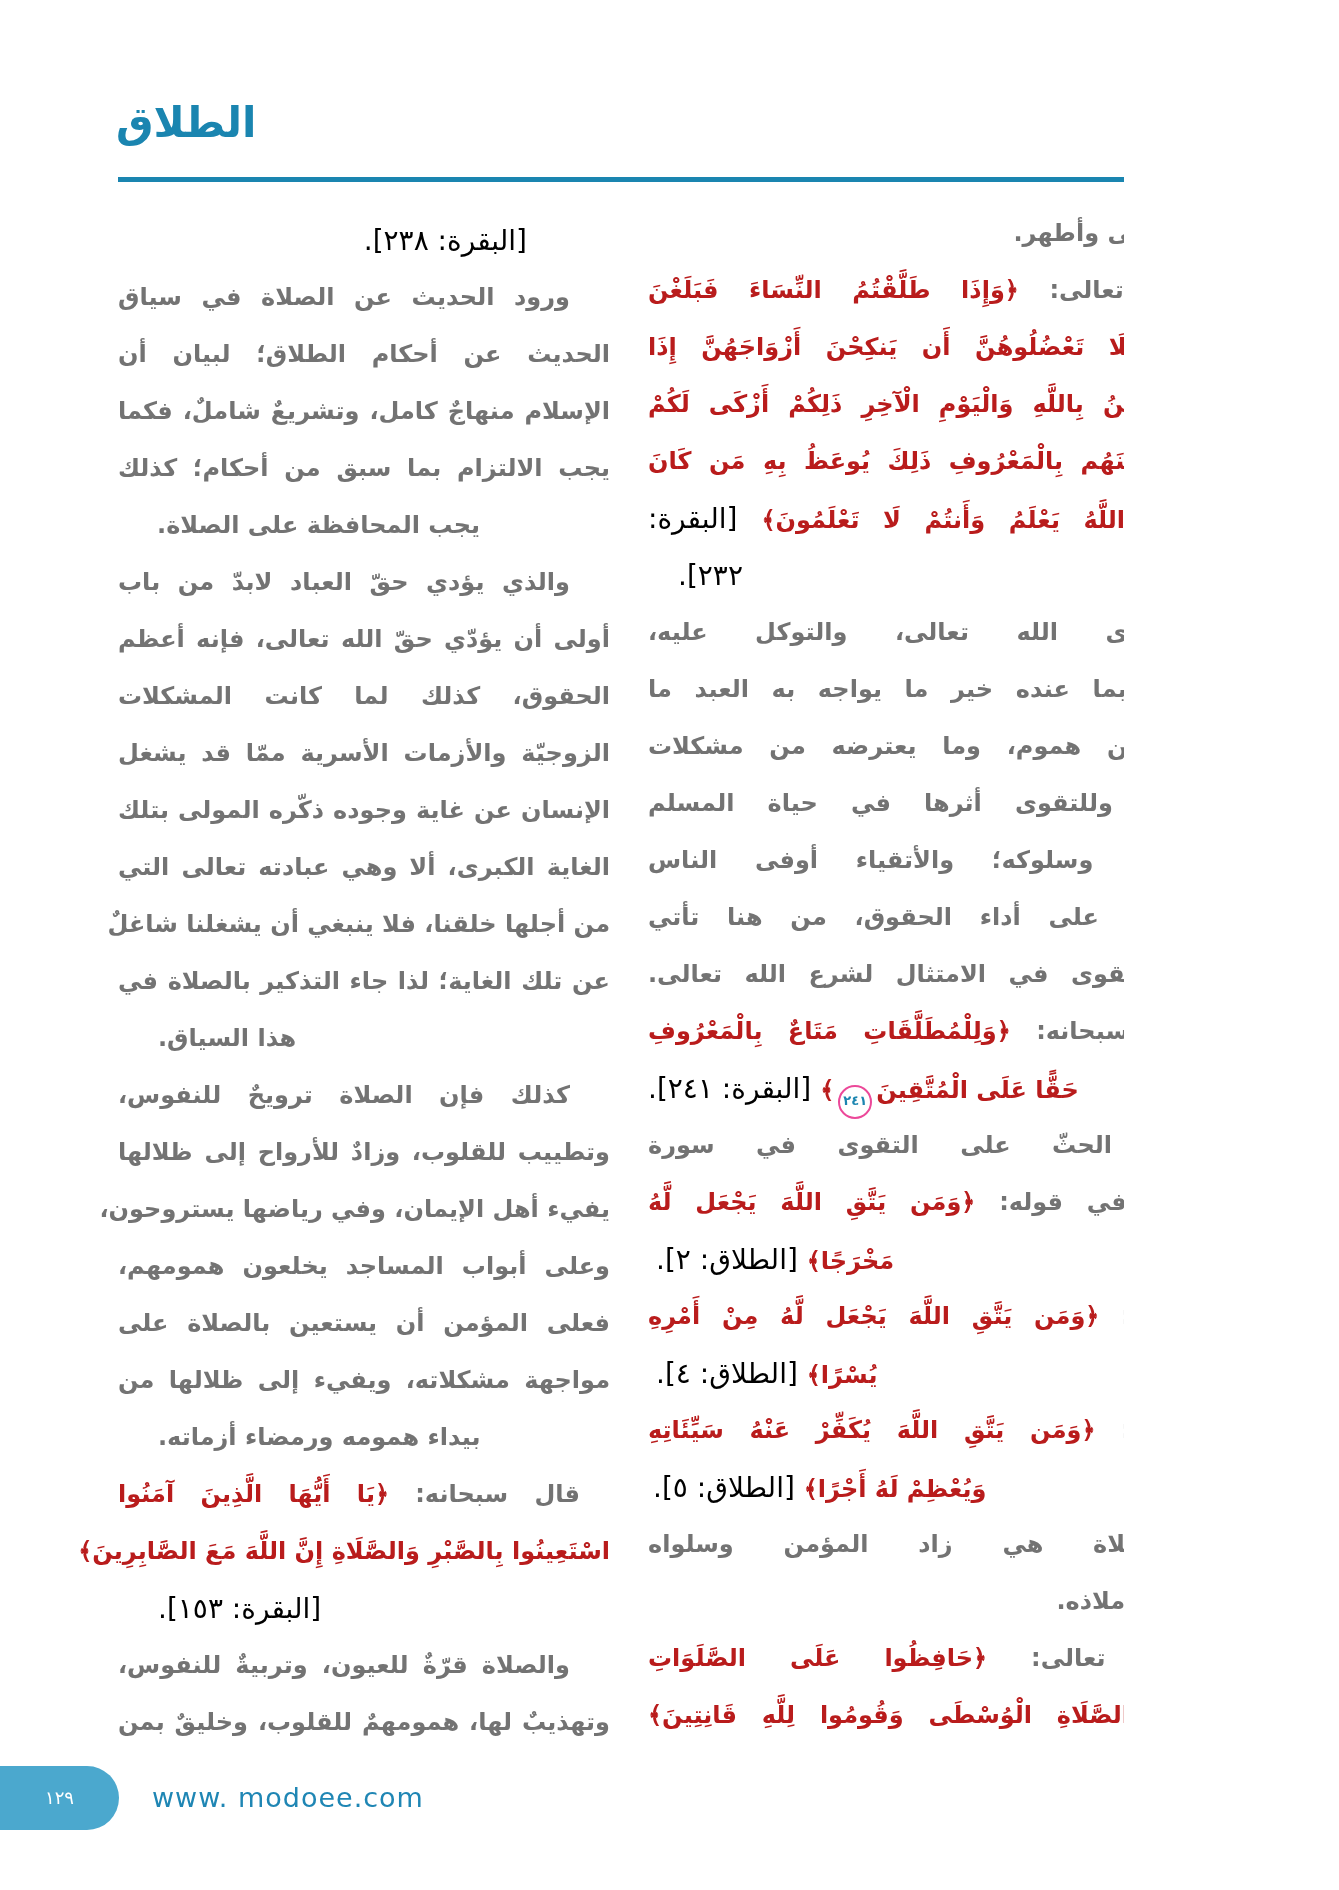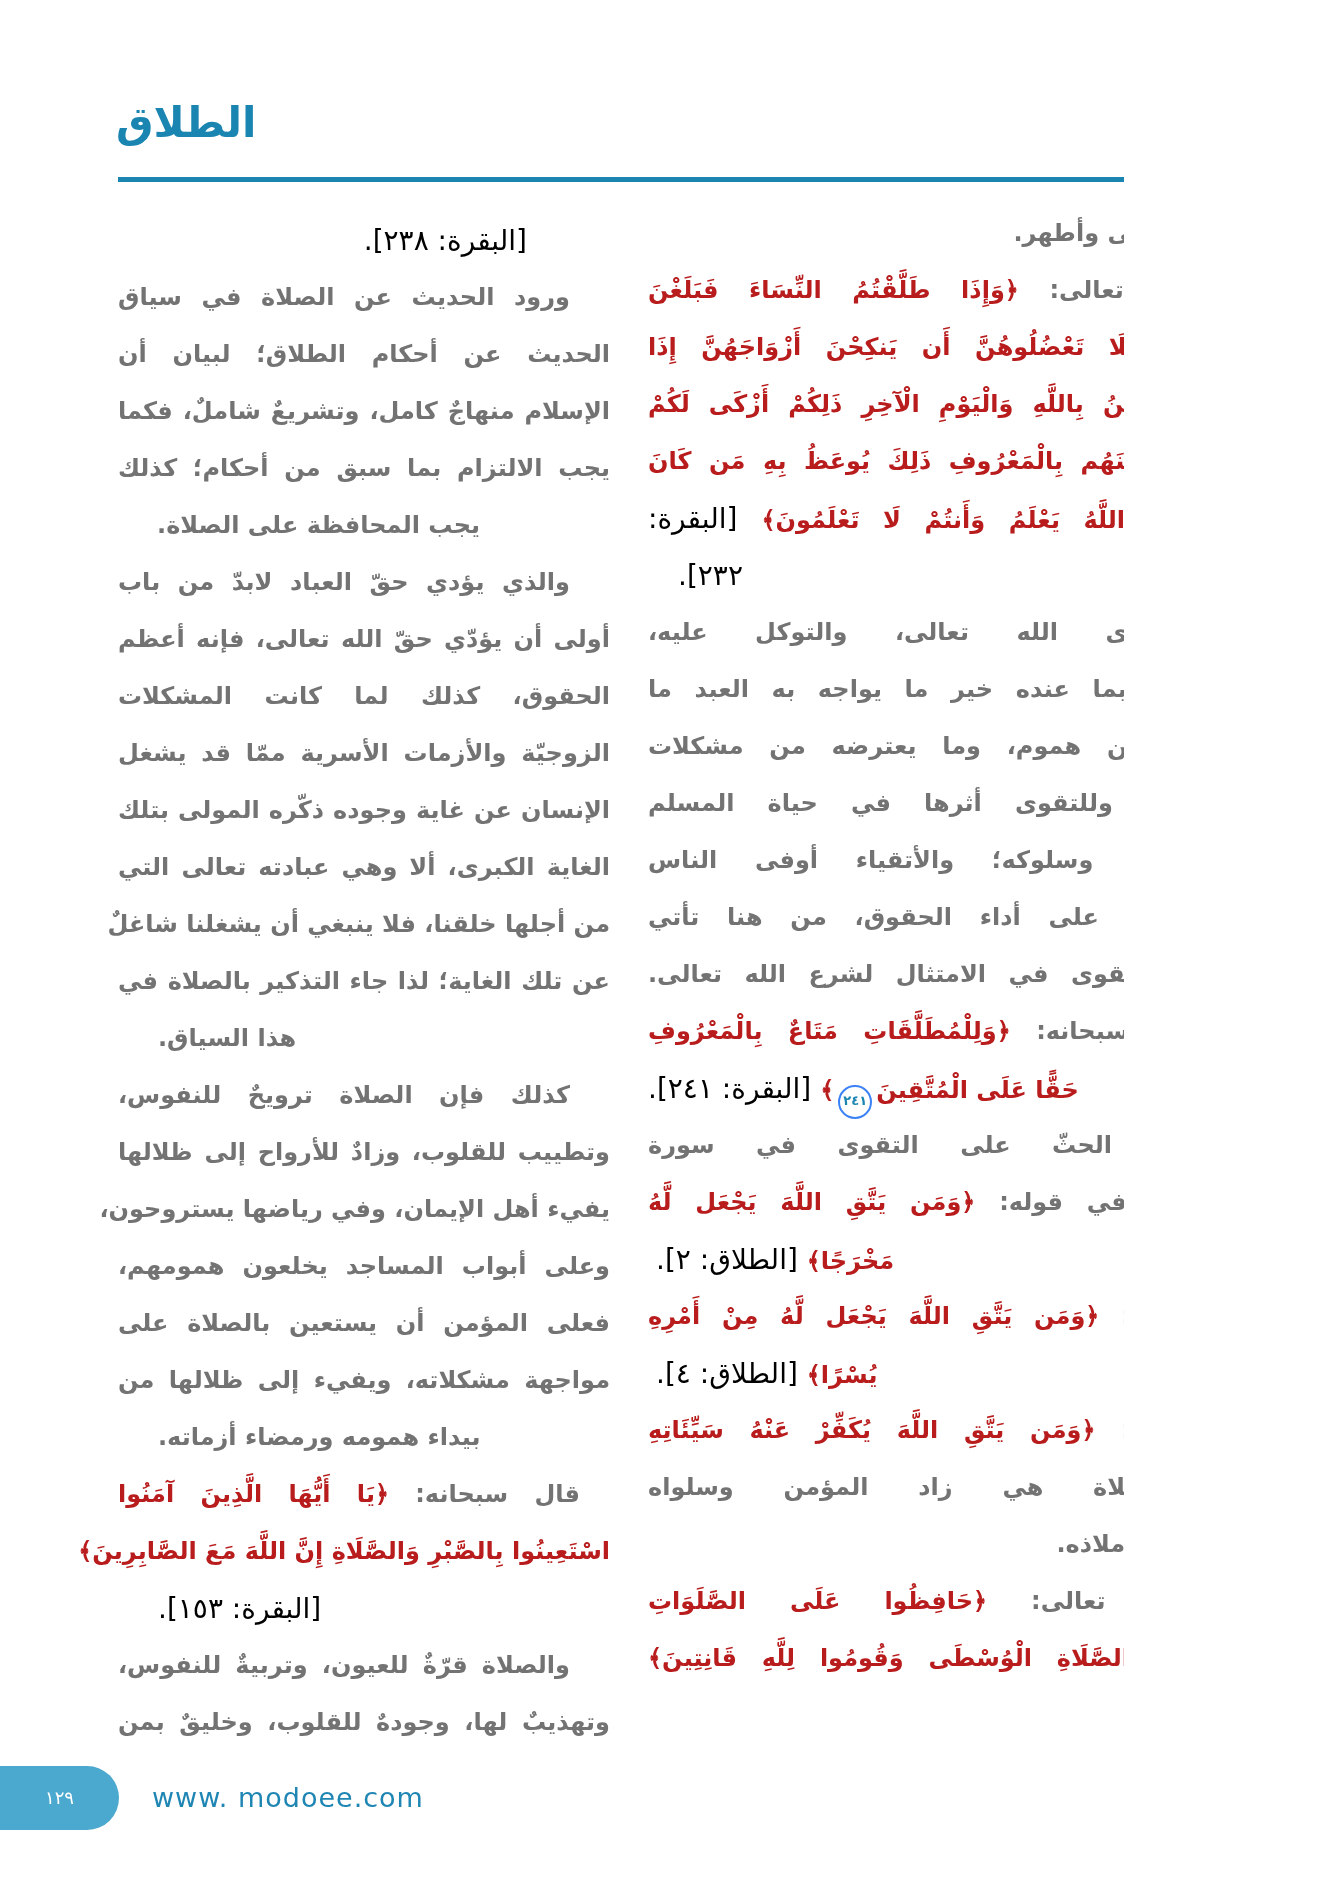--- a/index.html
+++ b/index.html
@@ -13,21 +13,21 @@
   .col-left{left:118px;top:212px;width:492px;}
   .line{height:57px;line-height:57px;font-size:24px;font-weight:bold;color:#000000;
         white-space:nowrap;}
   .a-just{text-align:justify;text-align-last:justify;}
   .a-right{text-align:right;}
   .a-left{text-align:left;}
   span.ink{color:#737373;}
   span.quran{color:#b91c1c;}
   span.num{color:#1a85b0;}
   span.ref{color:#000000;font-weight:normal;font-size:28px;}
-  span.ayah{display:inline-block;width:30px;height:30px;border:2px solid #3b82f6;
+  span.ayah{display:inline-block;width:30px;height:30px;border:2px solid #ec4899;
             border-radius:50%;font-size:13px;line-height:28px;text-align:center;
             vertical-align:-7px;color:#1a85b0;font-weight:bold;margin:0 4px;white-space:normal;}
   .pill{position:absolute;left:0;top:1766px;width:119px;height:64px;background:#4ba8ce;
         border-radius:0 32px 32px 0;color:#ffffff;text-align:center;line-height:64px;
         font-size:18px;font-weight:normal;}
   .url{position:absolute;left:152px;top:1769px;height:57px;line-height:57px;
        font-size:27px;color:#1f86b4;direction:ltr;letter-spacing:1px;}
 </style>
 </head>
 <body>
@@ -51,20 +51,21 @@
       <div class="line a-just"><span class="ink">وأحرصهم على أداء الحقوق، من هنا تأتي</span></div>
       <div class="line a-just"><span class="ink">أهمية التقوى في الامتثال لشرع الله تعالى.</span></div>
       <div class="line a-just" style="padding-right: 40px;"><span class="ink">قال سبحانه: </span><span class="quran">﴿وَلِلْمُطَلَّقَاتِ مَتَاعٌ بِالْمَعْرُوفِ</span></div>
       <div class="line a-left"><span class="quran">حَقًّا عَلَى الْمُتَّقِينَ</span><span class="ayah">٢٤١</span><span class="quran">﴾</span><span class="ref"> [البقرة: ٢٤١].</span></div>
       <div class="line a-just" style="padding-right: 20px;"><span class="ink">وتكرر الحثّ على التقوى في سورة</span></div>
       <div class="line a-just"><span class="ink">الطلاق، في قوله: </span><span class="quran">﴿وَمَن يَتَّقِ اللَّهَ يَجْعَل لَّهُ</span></div>
       <div class="line a-left" style="padding-left: 8px;"><span class="quran">مَخْرَجًا﴾</span><span class="ref"> [الطلاق: ٢].</span></div>
       <div class="line a-just" style="padding-right: 40px;"><span class="ink">وقوله: </span><span class="quran">﴿وَمَن يَتَّقِ اللَّهَ يَجْعَل لَّهُ مِنْ أَمْرِهِ</span></div>
       <div class="line a-left" style="padding-left: 8px;"><span class="quran">يُسْرًا﴾</span><span class="ref"> [الطلاق: ٤].</span></div>
       <div class="line a-just" style="padding-right: 40px;"><span class="ink">وقوله: </span><span class="quran">﴿وَمَن يَتَّقِ اللَّهَ يُكَفِّرْ عَنْهُ سَيِّئَاتِهِ</span></div>
+      <div class="line a-left" style="padding-left: 5px;"><span class="quran">وَيُعْظِمْ لَهُ أَجْرًا﴾</span><span class="ref"> [الطلاق: ٥].</span></div>
       <div class="line a-just"><span class="num">٩. </span><span class="ink">الصلاة هي زاد المؤمن وسلواه</span></div>
       <div class="line a-right" style="padding-right: 100px;"><span class="ink">وملاذه.</span></div>
       <div class="line a-just" style="padding-right: 45px;"><span class="ink">قال تعالى: </span><span class="quran">﴿حَافِظُوا عَلَى الصَّلَوَاتِ</span></div>
       <div class="line a-just" style="padding-right: 95px;"><span class="quran">وَالصَّلَاةِ الْوُسْطَى وَقُومُوا لِلَّهِ قَانِتِينَ﴾</span></div>
     </div>
   <div class="col col-left">
       <div class="line a-right" style="padding-right: 83px;"><span class="ref">[البقرة: ٢٣٨].</span></div>
       <div class="line a-just" style="padding-right: 40px;"><span class="ink">ورود الحديث عن الصلاة في سياق</span></div>
       <div class="line a-just"><span class="ink">الحديث عن أحكام الطلاق؛ لبيان أن</span></div>
       <div class="line a-just"><span class="ink">الإسلام منهاجٌ كامل، وتشريعٌ شاملٌ، فكما</span></div>
@@ -83,19 +84,19 @@
       <div class="line a-just"><span class="ink">وتطييب للقلوب، وزادٌ للأرواح إلى ظلالها</span></div>
       <div class="line a-just"><span class="ink">يفيء أهل الإيمان، وفي رياضها يستروحون،</span></div>
       <div class="line a-just"><span class="ink">وعلى أبواب المساجد يخلعون همومهم،</span></div>
       <div class="line a-just"><span class="ink">فعلى المؤمن أن يستعين بالصلاة على</span></div>
       <div class="line a-just"><span class="ink">مواجهة مشكلاته، ويفيء إلى ظلالها من</span></div>
       <div class="line a-left" style="padding-left: 40px;"><span class="ink">بيداء همومه ورمضاء أزماته.</span></div>
       <div class="line a-just" style="padding-right: 30px;"><span class="ink">قال سبحانه: </span><span class="quran">﴿يَا أَيُّهَا الَّذِينَ آمَنُوا</span></div>
       <div class="line a-just"><span class="quran">اسْتَعِينُوا بِالصَّبْرِ وَالصَّلَاةِ إِنَّ اللَّهَ مَعَ الصَّابِرِينَ﴾</span></div>
       <div class="line a-left" style="padding-left: 40px;"><span class="ref">[البقرة: ١٥٣].</span></div>
       <div class="line a-just" style="padding-right: 40px;"><span class="ink">والصلاة قرّةٌ للعيون، وتربيةٌ للنفوس،</span></div>
-      <div class="line a-just"><span class="ink">وتهذيبٌ لها، وجودهٌ للقلوب، وخليقٌ بمن</span></div>
+      <div class="line a-just"><span class="ink">وتهذيبٌ لها، همومهمٌ للقلوب، وخليقٌ بمن</span></div>
     </div>
   <div class="pill">
     <span>١٢٩</span>
   </div>
   <div class="url">www. modoee.com</div>
 </div>
 
 </body></html>

